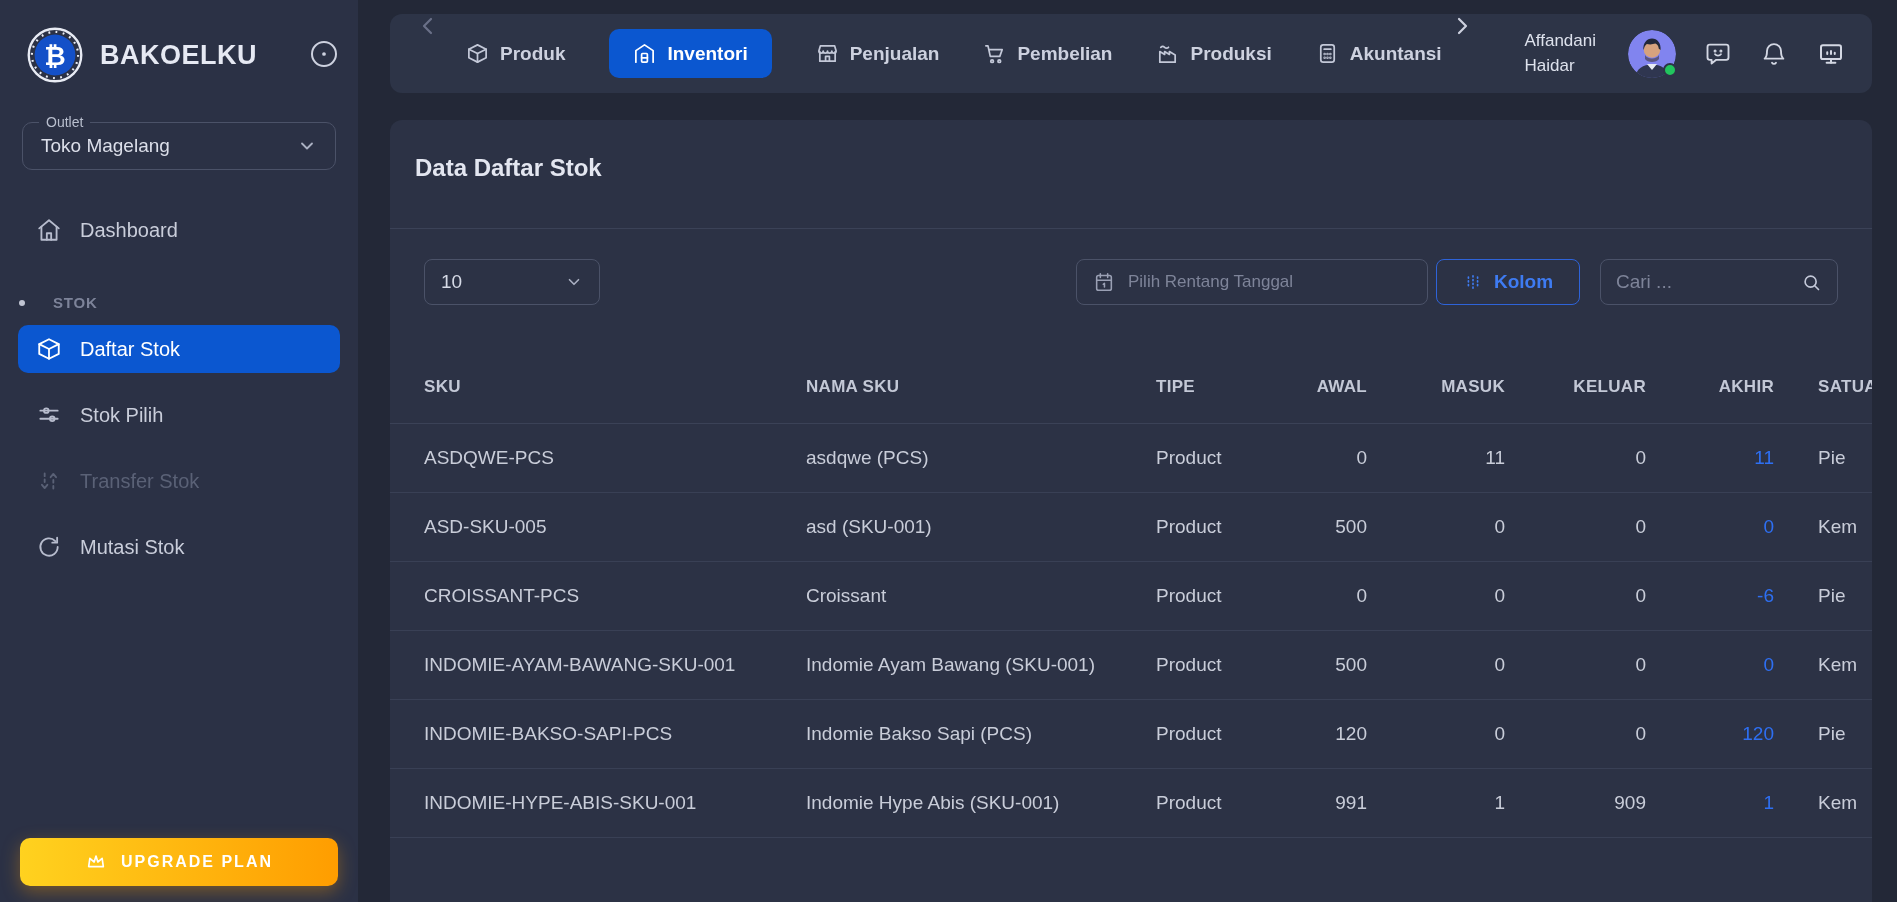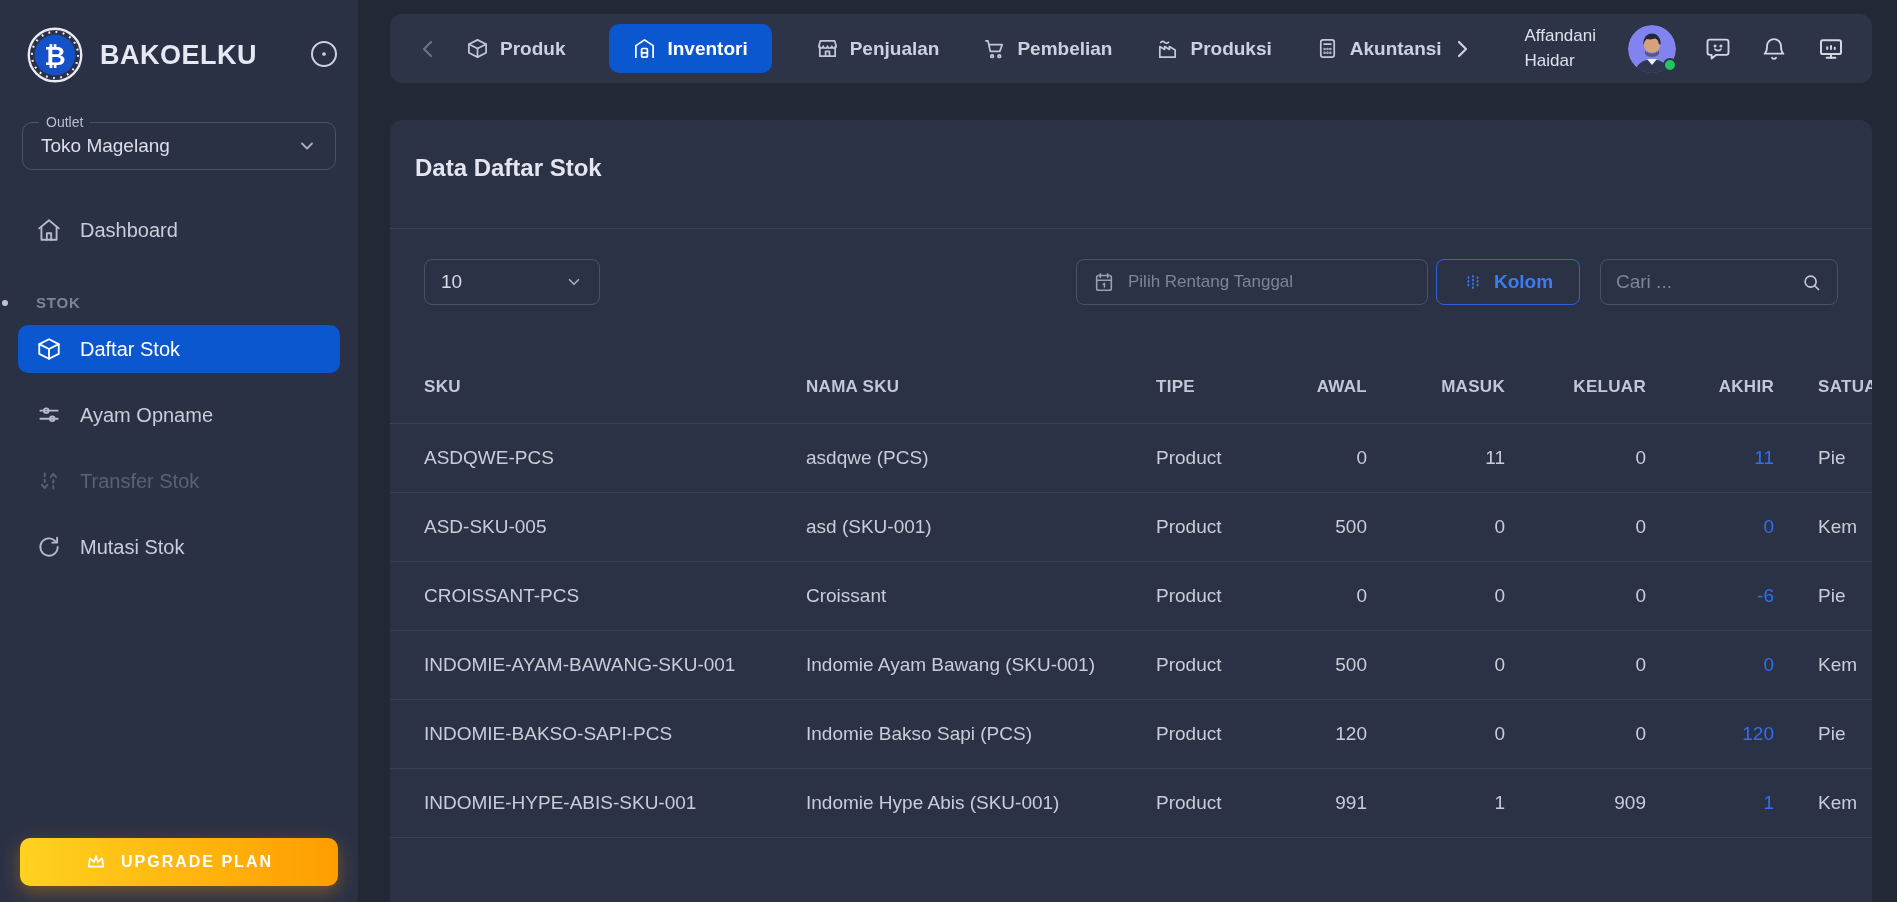--- a/index.html
+++ b/index.html
@@ -31,31 +31,31 @@
   .outlet-label{position:absolute;top:-9px;left:16px;background:var(--sidebar-bg);padding:0 7px;font-size:14px;color:#b9bfce}
   .outlet-value{font-size:19px;color:#dcdfea}
   .outlet .chev{color:#aab0c2}
   .menu{margin-top:36px}
   .menu-item{display:flex;align-items:center;gap:18px;height:48px;margin:2px 18px;padding:0 18px;border-radius:10px;font-size:20px;color:#c9cdda;cursor:pointer}
   .menu-item .mi-icon{color:#b7bccd}
   .menu-item.active{background:var(--accent);color:#fff}
   .menu-item.active .mi-icon{color:#fff}
   .menu-item.disabled{color:var(--disabled);cursor:default}
   .menu-item.disabled .mi-icon{color:var(--disabled)}
-  .section-label{display:flex;align-items:center;margin:40px 0 14px 36px;font-size:15px;font-weight:bold;letter-spacing:.8px;color:#7d8399;position:relative}
+  .section-label{display:flex;align-items:center;margin:40px 0 14px 53px;font-size:15px;font-weight:bold;letter-spacing:.8px;color:#7d8399;position:relative}
   .section-bullet{position:absolute;left:-34px;width:6px;height:6px;border-radius:50%;background:#c0c4d2}
   .gap-block{height:14px}
   .upgrade-btn{position:absolute;left:20px;bottom:16px;width:318px;height:48px;border:none;border-radius:10px;
     background:linear-gradient(90deg,var(--up1),var(--up2));color:#fff;font-family:inherit;
     font-size:16px;font-weight:bold;letter-spacing:2px;display:flex;align-items:center;justify-content:center;gap:14px;
     cursor:pointer;box-shadow:0 6px 18px rgba(255,158,0,.35)}
 
   
-  .topbar{position:absolute;left:390px;top:14px;width:1482px;height:69px;background:var(--panel-bg);border-radius:12px;
-    display:flex;align-items:center;padding:0 26px}
+  .topbar{position:absolute;left:390px;top:14px;width:1482px;height:79px;background:var(--panel-bg);border-radius:12px;
+    display:flex;padding:0 26px}
   .nav-chevron{color:#6a7088;cursor:pointer;margin-right:26px}
   .nav-chevron.right{margin:0 0 0 8px;color:#cdd1df}
   .nav-items{display:flex;align-items:center;gap:44px}
   .nav-item{display:flex;align-items:center;gap:11px;font-size:19px;font-weight:600;color:#cdd1df;cursor:pointer;white-space:nowrap}
   .nav-item .ni-icon{color:#c3c8d8}
   .nav-item.active{background:var(--accent);color:#fff;padding:13px 24px;border-radius:10px}
   .nav-item.active .ni-icon{color:#fff}
   .tb-right{margin-left:auto;display:flex;align-items:center;gap:28px}
   .user-name{font-size:17px;line-height:1.45;color:#dde1ec;text-align:left;margin-right:4px}
   .avatar-wrap{position:relative;width:48px;height:48px;cursor:pointer}
@@ -156,21 +156,21 @@
 
     <div class="menu-item">
       <span class="mi-icon">
         <svg width="26" height="26" viewBox="0 0 24 24" fill="none" stroke="currentColor" stroke-width="1.7" stroke-linecap="round">
           <line x1="4" y1="8" x2="20" y2="8"></line>
             <circle cx="9.5" cy="8" r="2.1"></circle>
             <line x1="4" y1="15.5" x2="20" y2="15.5"></line>
             <circle cx="15" cy="15.5" r="2.1"></circle>
         </svg>
       </span>
-      <span>Ayam Opname</span>
+      <span>Stok Pilih</span>
     </div>
 
     <div class="gap-block"></div>
 
     <div class="menu-item disabled">
       <span class="mi-icon">
         <svg width="26" height="26" viewBox="0 0 24 24" fill="none" stroke="currentColor" stroke-width="1.7" stroke-linecap="round" stroke-linejoin="round">
           <path d="M8 5v10" stroke-dasharray="2.5 3"></path>
             <path d="M5.5 15.5L8 18.5l2.5-3"></path>
           <path d="M16 19V9" stroke-dasharray="2.5 3"></path>

